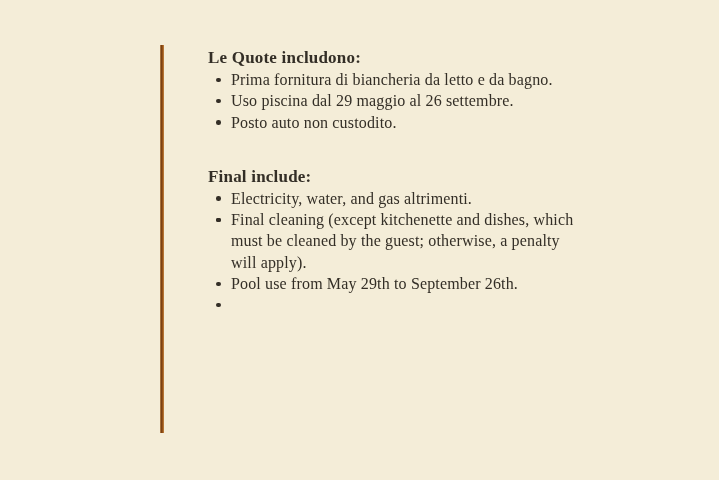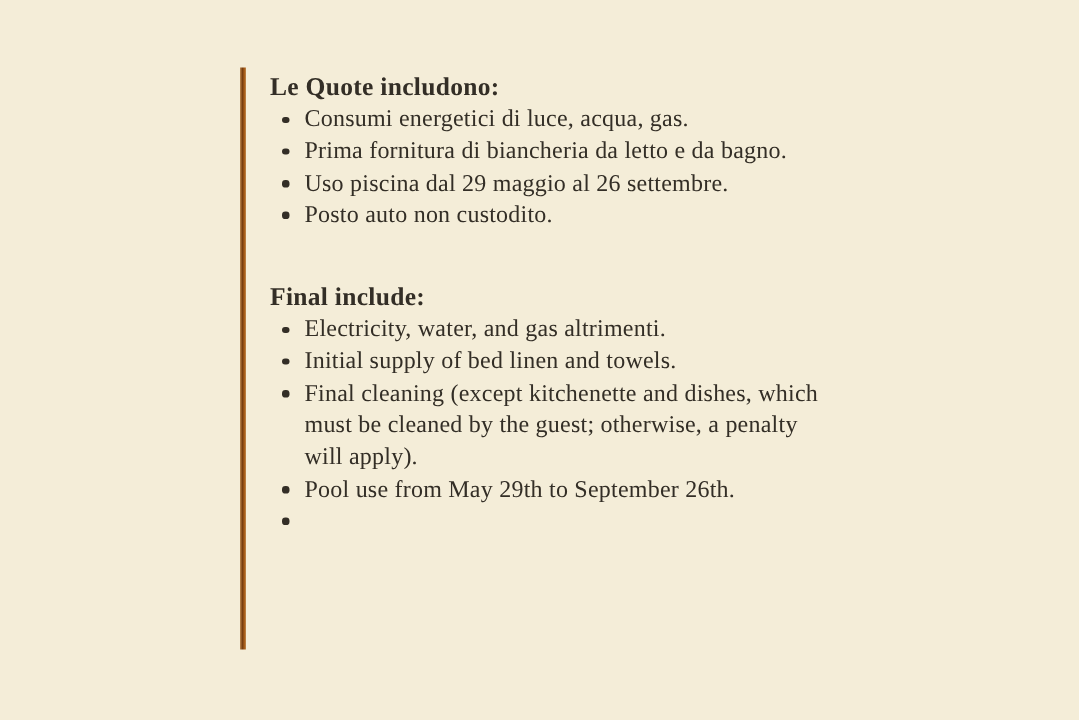--- a/index.html
+++ b/index.html
@@ -28,21 +28,21 @@
     width: 4px;
     height: 388px;
     background: linear-gradient(90deg,
       var(--accent-light) 0%,
       var(--accent-dark) 40%,
       var(--accent-mid) 75%,
       var(--accent-light) 100%);
   }
   .content {
     position: absolute;
-    left: 180px;
+    left: 208px;
     top: 47px;
     width: 372px;
     font-size: 16px;
     letter-spacing: 0.15px;
   }
   .section-heading {
     font-size: 17px;
     font-weight: bold;
     line-height: 22px;
     letter-spacing: 0.2px;
@@ -73,31 +73,30 @@
 </head>
 <body>
 
 <div class="accent-line"></div>
 
 <main class="content">
 
   <section class="section">
     <h2 class="section-heading">Le Quote includono:</h2>
     <ul class="bullet-list">
-        <li><span class="dot"></span><span>Consumi energetici di luce, acqua, gas.</span></li>
         <li><span class="dot"></span><span>Prima fornitura di biancheria da letto e da bagno.</span></li>
         <li><span class="dot"></span><span>Uso piscina dal 29 maggio al 26 settembre.</span></li>
         <li><span class="dot"></span><span>Posto auto non custodito.</span></li>
       </ul>
   </section>
 
   <section class="section">
     <h2 class="section-heading">Final include:</h2>
     <ul class="bullet-list">
         <li><span class="dot"></span><span>Electricity, water, and gas altrimenti.</span></li>
-        <li><span class="dot"></span><span>Initial supply of bed linen and towels.</span></li>
+        <li><span class="dot"></span></li>
         <li><span class="dot"></span><span>Final cleaning (except kitchenette and dishes, which must be cleaned by the guest; otherwise, a penalty will apply).</span></li>
         <li><span class="dot"></span><span>Pool use from May 29th to September 26th.</span></li>
         <li><span class="dot"></span></li>
       </ul>
   </section>
 
 </main>
 
 </body></html>

